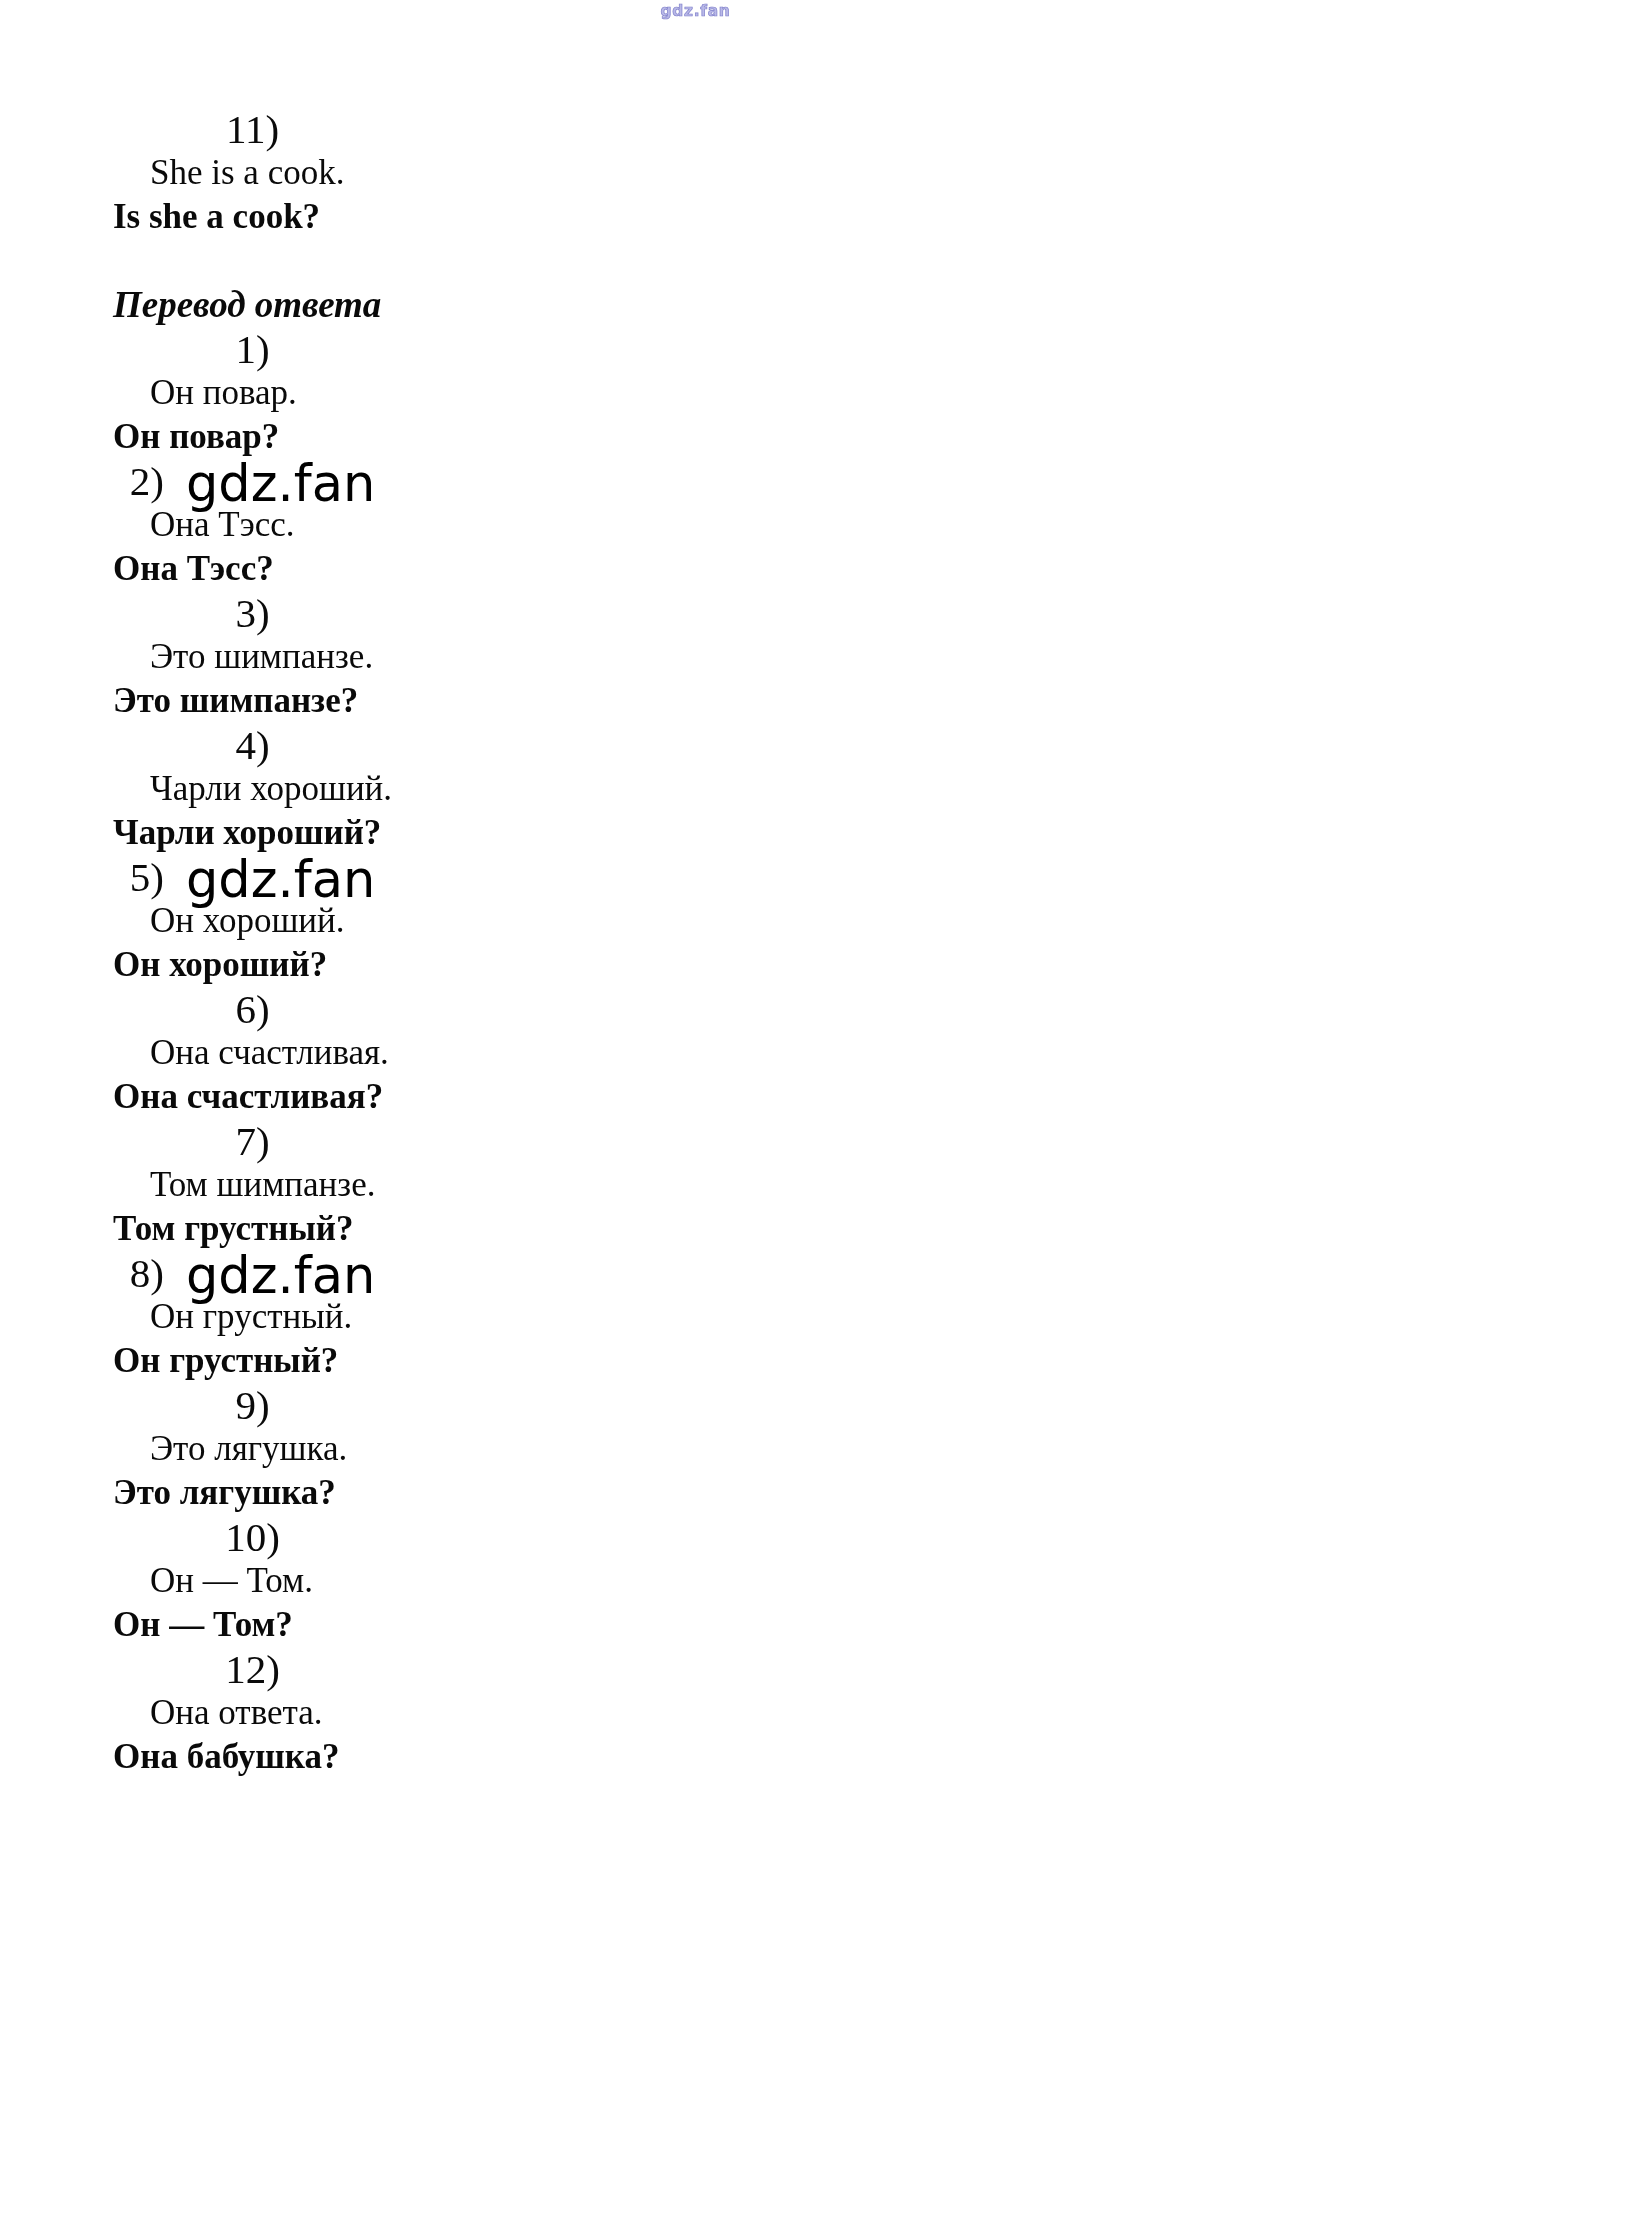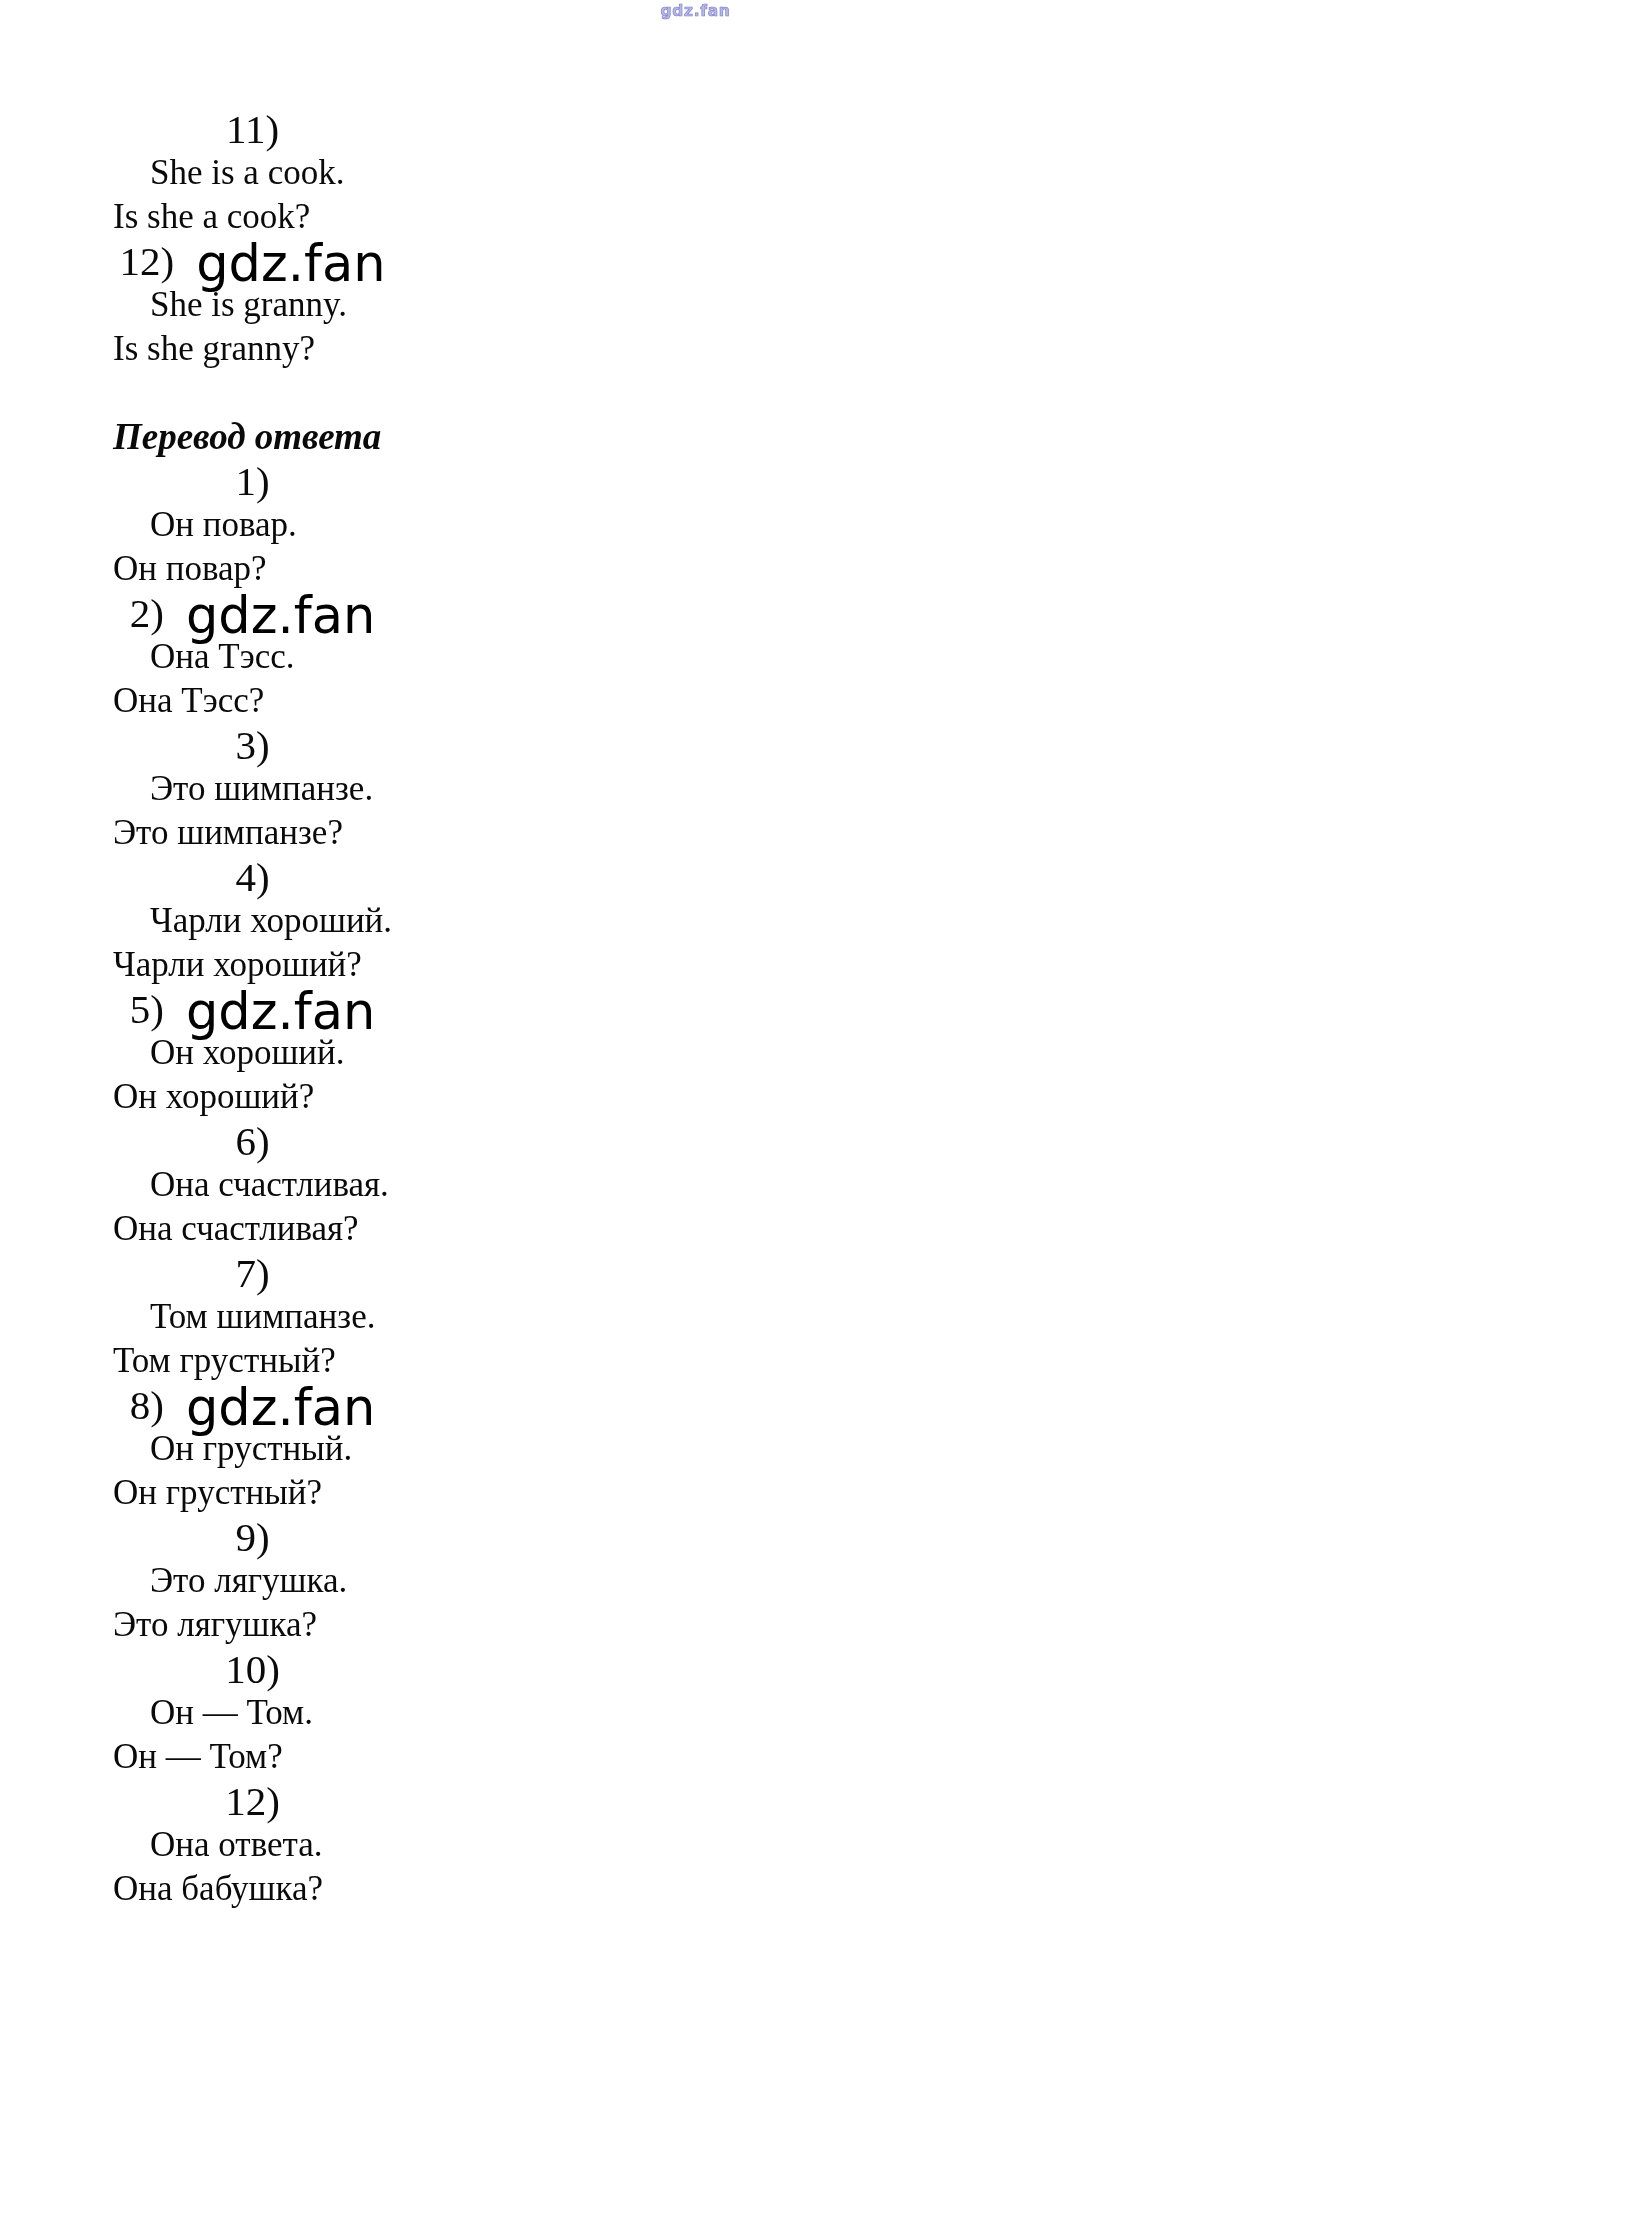--- a/index.html
+++ b/index.html
@@ -42,21 +42,21 @@
   }
   .statement {
     font-size: 35px;
     line-height: 44px;
     white-space: nowrap;
     margin-left: 37px;
   }
   .question {
     font-size: 35px;
     line-height: 44px;
-    font-weight: 400;
+    font-weight: 700;
     white-space: nowrap;
   }
 
   
   .wm {
     font-family: "DejaVu Sans", sans-serif;
     font-size: 51px;
     line-height: 0;
     position: relative;
     top: 5.9px;
@@ -95,27 +95,20 @@
 
     <section id="english-list">
   <div class="item">
     <div class="num-line">
       <span class="num">11)</span>
     </div>
     <div class="statement">She is a cook.</div>
     <div class="question">Is she a cook?</div>
   </div>
 
-  <div class="item">
-    <div class="num-line">
-      <span class="num">12)</span><span class="wm" style="color: rgb(0, 0, 0);">gdz.fan</span>
-    </div>
-    <div class="statement">She is granny.</div>
-    <div class="question">Is she granny?</div>
-  </div>
 </section>
 
     <h2 class="heading">Перевод ответа</h2>
 
     <section id="russian-list">
   <div class="item">
     <div class="num-line">
       <span class="num">1)</span>
     </div>
     <div class="statement">Он повар.</div>

